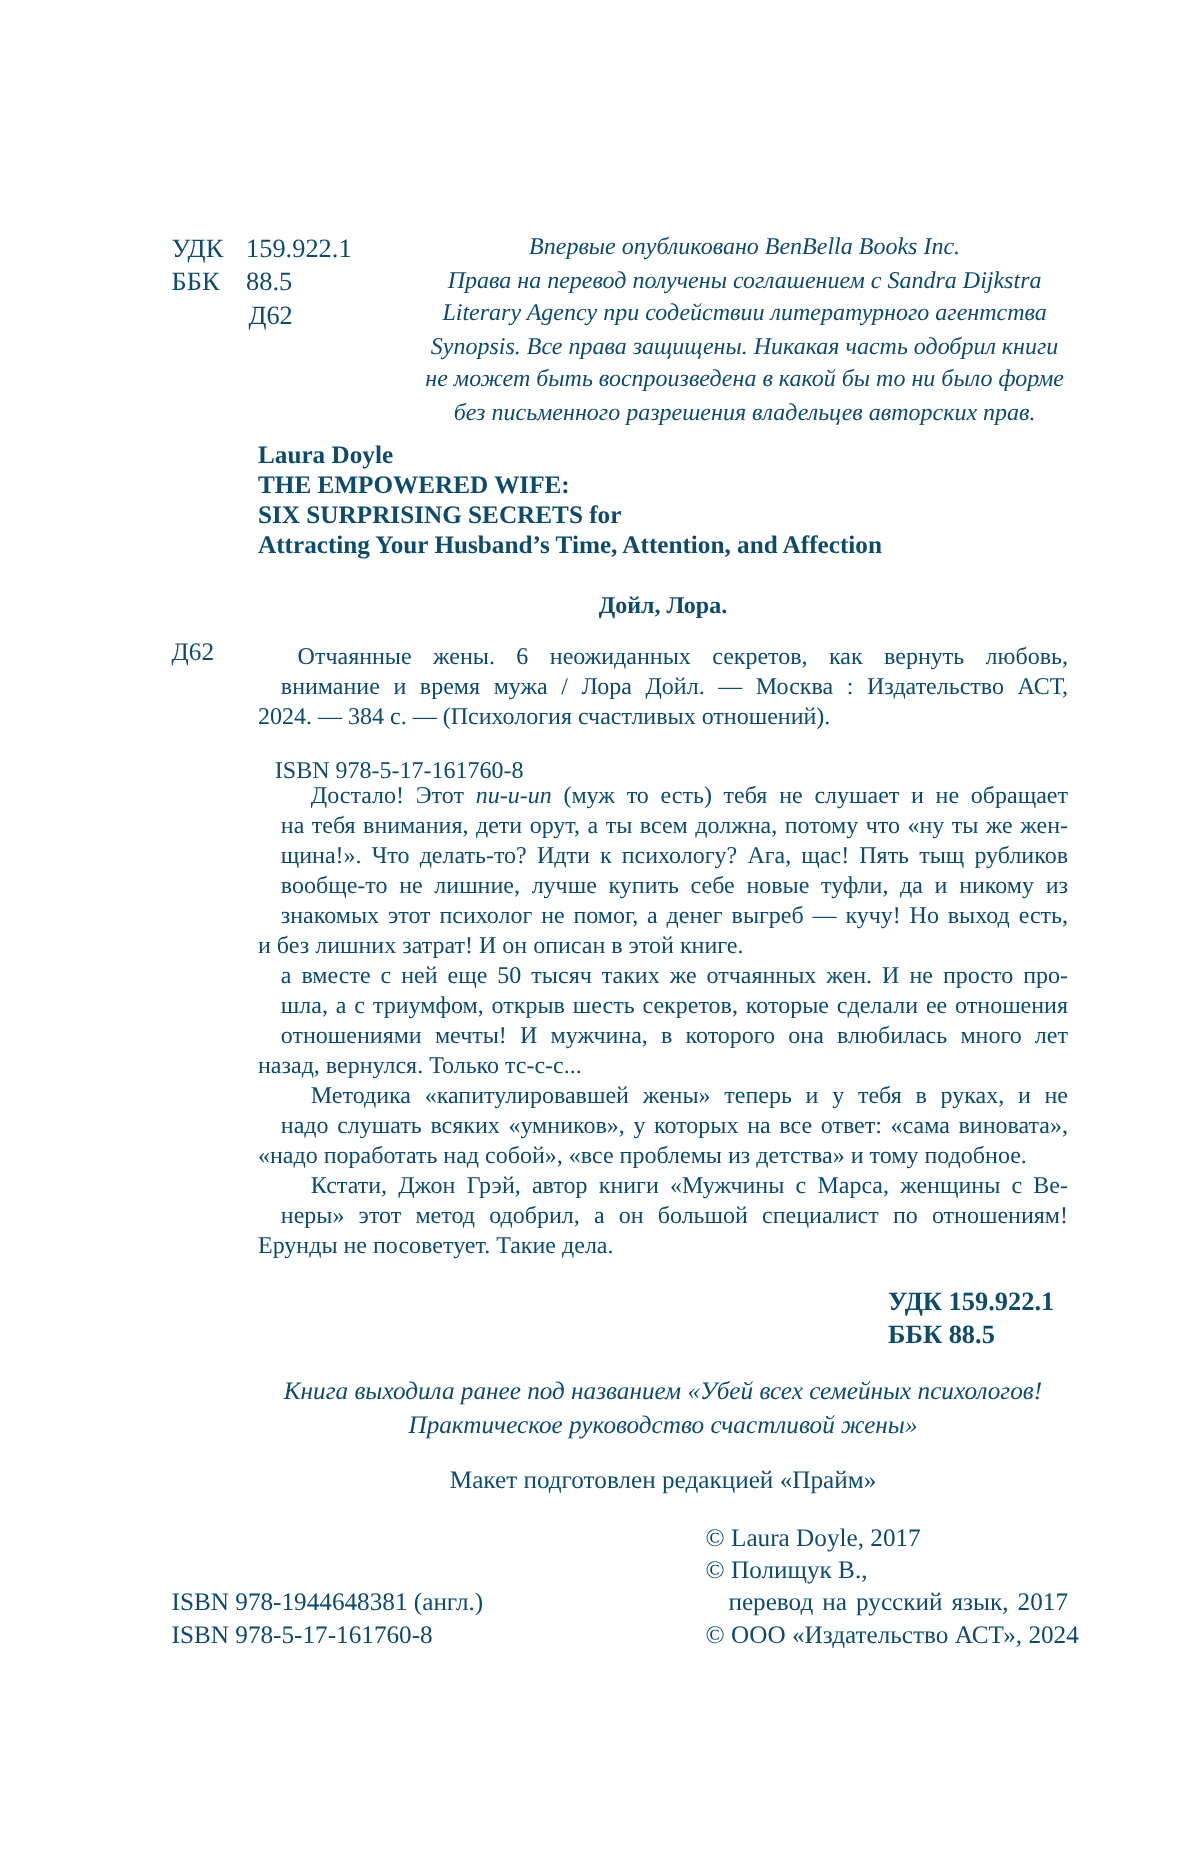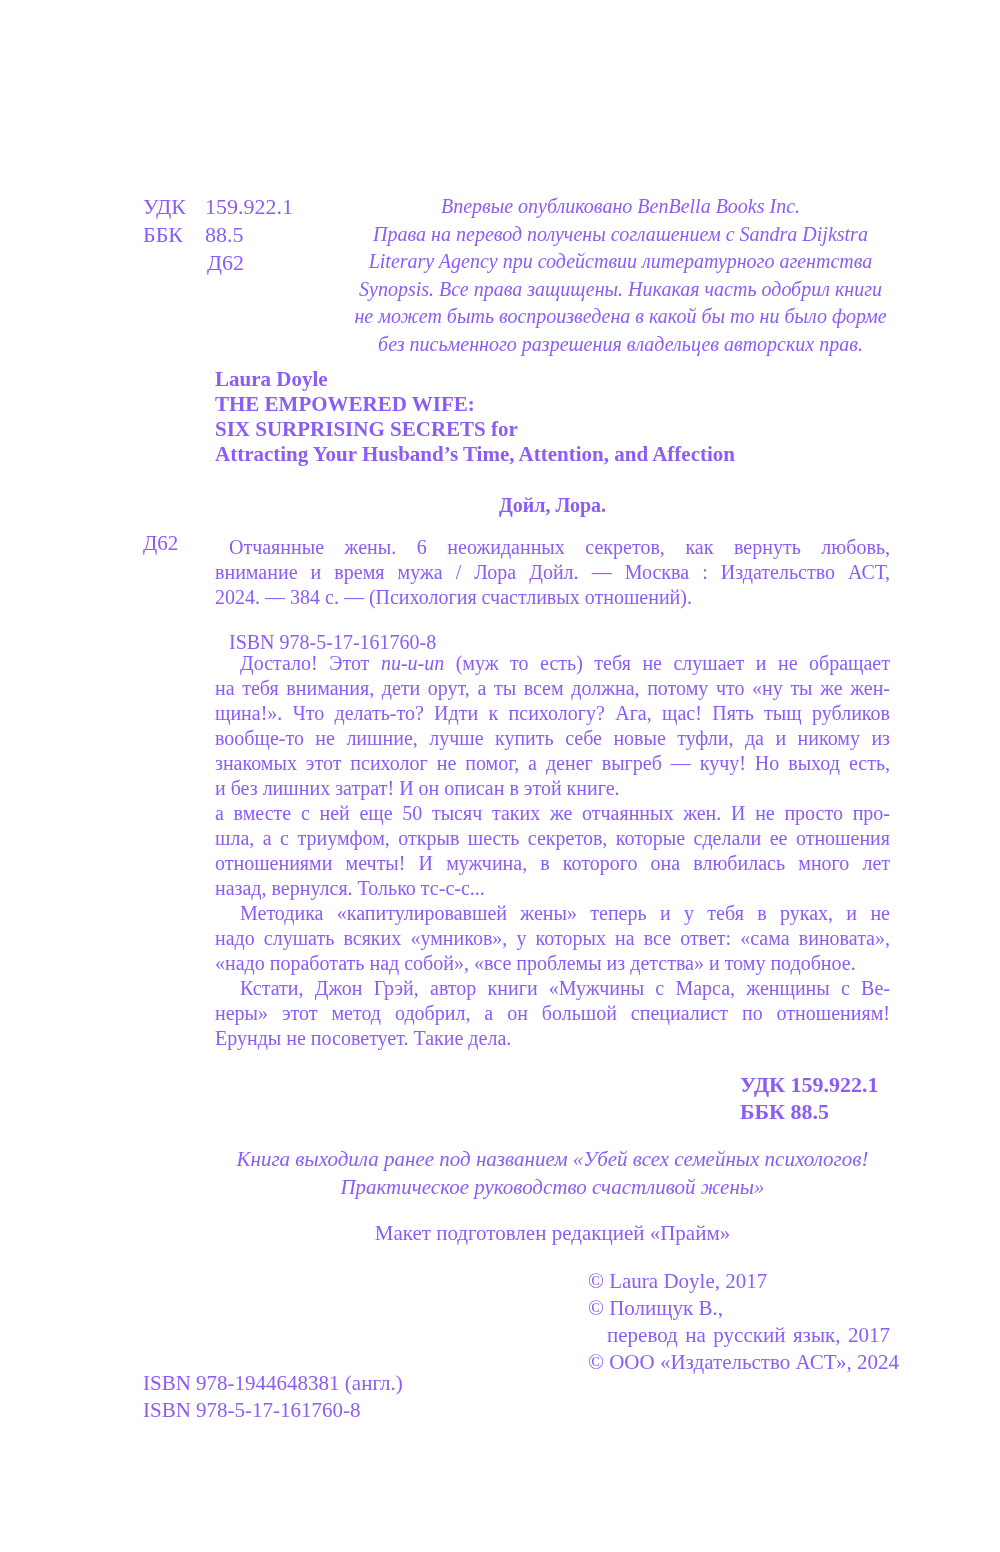--- a/index.html
+++ b/index.html
@@ -1,21 +1,21 @@
 <!DOCTYPE html>
 <html lang="ru"><head>
 <meta charset="utf-8">
 <style>
   html, body { margin: 0; padding: 0; background: #ffffff; }
   .page {
     position: relative;
     width: 1000px;
     height: 1552px;
     background: #ffffff;
-    color: #8b5cf6;
+    color: #0c4a6e;
     font-family: "Liberation Serif", "DejaVu Serif", serif;
     font-size: 20px;
     overflow: hidden;
   }
   .abs { position: absolute; }
 
   
   .codes-block { left: 143px; top: 193px; font-size: 22px; line-height: 28px; white-space: nowrap; }
   .codes-block .lbl { display: inline-block; width: 62px; }
   .codes-block .author-code { padding-left: 64px; }
@@ -31,21 +31,21 @@
   .title-block {
     left: 215px; top: 367px; width: 675px;
     text-align: left; font-weight: bold;
     font-size: 21px; line-height: 25px;
   }
 
   
   .catalog-block { left: 215px; top: 493px; width: 675px; line-height: 25px; }
   .catalog-author { font-weight: bold; margin-bottom: 17px; text-align: center; }
   .catalog-margin-code { position: absolute; left: -72px; top: 38px; font-size: 21px; }
-  .jline { text-align: justify; text-align-last: justify; text-justify: inter-word; }
+  .jline { text-align: justify; text-align-last: justify; text-justify: inter-word; margin-left: 19px; }
   .lline { text-align: left; }
   .ind14 { text-indent: 14px; }
   .ind25 { text-indent: 25px; }
   .catalog-isbn { margin-top: 20px; text-indent: 14px; white-space: nowrap; }
 
   
   .annotation-block { left: 215px; top: 651px; width: 675px; line-height: 25px; }
 
   
   .footer-codes { left: 740px; top: 1071px; font-weight: bold; font-size: 22px; line-height: 27px; white-space: nowrap; }
@@ -54,21 +54,21 @@
   .prev-note {
     left: 215px; top: 1146px; width: 675px;
     text-align: center; font-style: italic;
     font-size: 21px; line-height: 27.5px;
   }
 
   
   .imprint-note { left: 215px; top: 1221px; width: 675px; text-align: center; font-size: 21px; }
 
   
-  .isbn-block { left: 143px; top: 1322px; font-size: 21px; line-height: 27px; white-space: nowrap; margin-top: 48px; }
+  .isbn-block { left: 143px; top: 1322px; font-size: 21px; line-height: 27px; white-space: nowrap; }
   .copyright-block { left: 588px; top: 1268px; width: 302px; font-size: 21px; line-height: 27px; }
   .copyright-block .cline { white-space: nowrap; }
   .copyright-block .stretch { white-space: normal; text-align: justify; text-align-last: justify; padding-left: 19px; }
   .em { font-style: italic; }
 </style>
 </head>
 <body>
 
 <div class="page">
 

